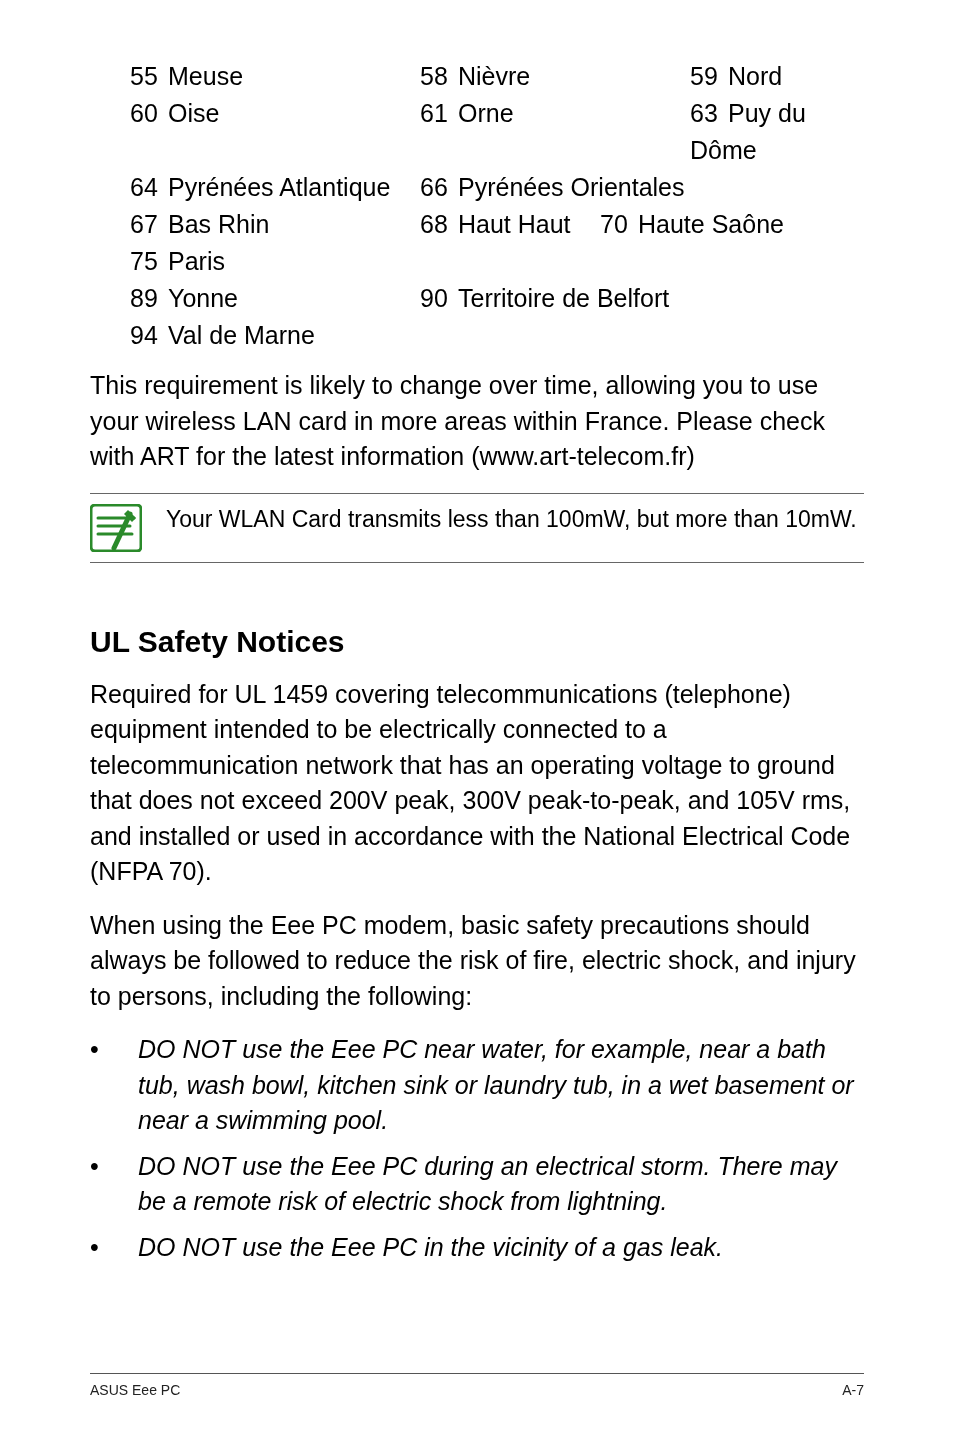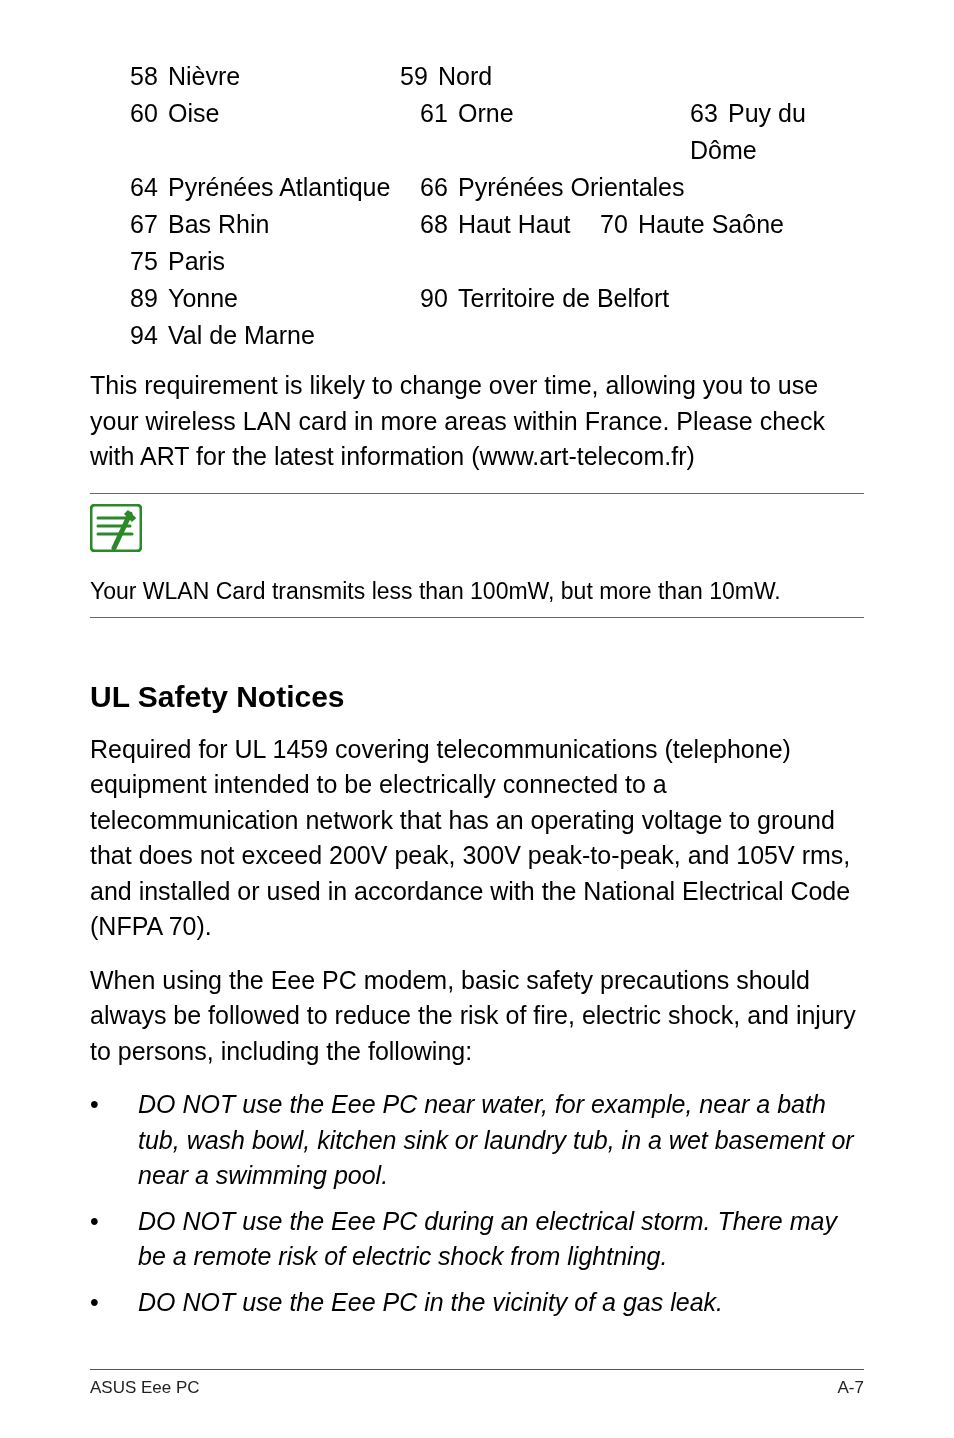--- a/index.html
+++ b/index.html
@@ -36,21 +36,20 @@
     margin-top: 14px;
   }
   .note-box {
     border-top: 1px solid #666;
     border-bottom: 1px solid #666;
     margin-top: 18px;
     padding: 10px 0 10px 0;
     display: flex;
     align-items: flex-start;
     gap: 24px;
-    flex-direction: column;
   }
   .note-icon {
     width: 52px;
     height: 48px;
     flex-shrink: 0;
     margin-left: 0;
   }
   .note-text {
     font-size: 23px;
     line-height: 1.35;
@@ -76,33 +75,34 @@
   }
   .bullet-dot {
     width: 48px;
     flex-shrink: 0;
   }
   .bullet-text { flex: 1; font-style: italic; }
   .footer {
     margin-top: auto;
     display: flex;
     justify-content: space-between;
-    font-size: 17px;
+    font-size: 14px;
     border-top: 1px solid #555;
     padding-top: 8px;
     color: #222;
   }
 </style>
 </head>
 <body>
 
 <div class="page">
 
   <div class="dept-list">
     <div class="dept-row">
+      <div class="col1"><span class="num">55</span><span>Meuse</span></div>
       <div class="col2"><span class="num">58</span><span>Nièvre</span></div>
       <div class="col3"><span class="num">59</span><span>Nord</span></div>
     </div>
     <div class="dept-row">
       <div class="col1"><span class="num">60</span><span>Oise</span></div>
       <div class="col2"><span class="num">61</span><span>Orne</span></div>
       <div class="col3"><span class="num">63</span><span>Puy du Dôme</span></div>
     </div>
     <div class="dept-row">
       <div class="col1"><span class="num">64</span><span>Pyrénées Atlantique</span></div>

